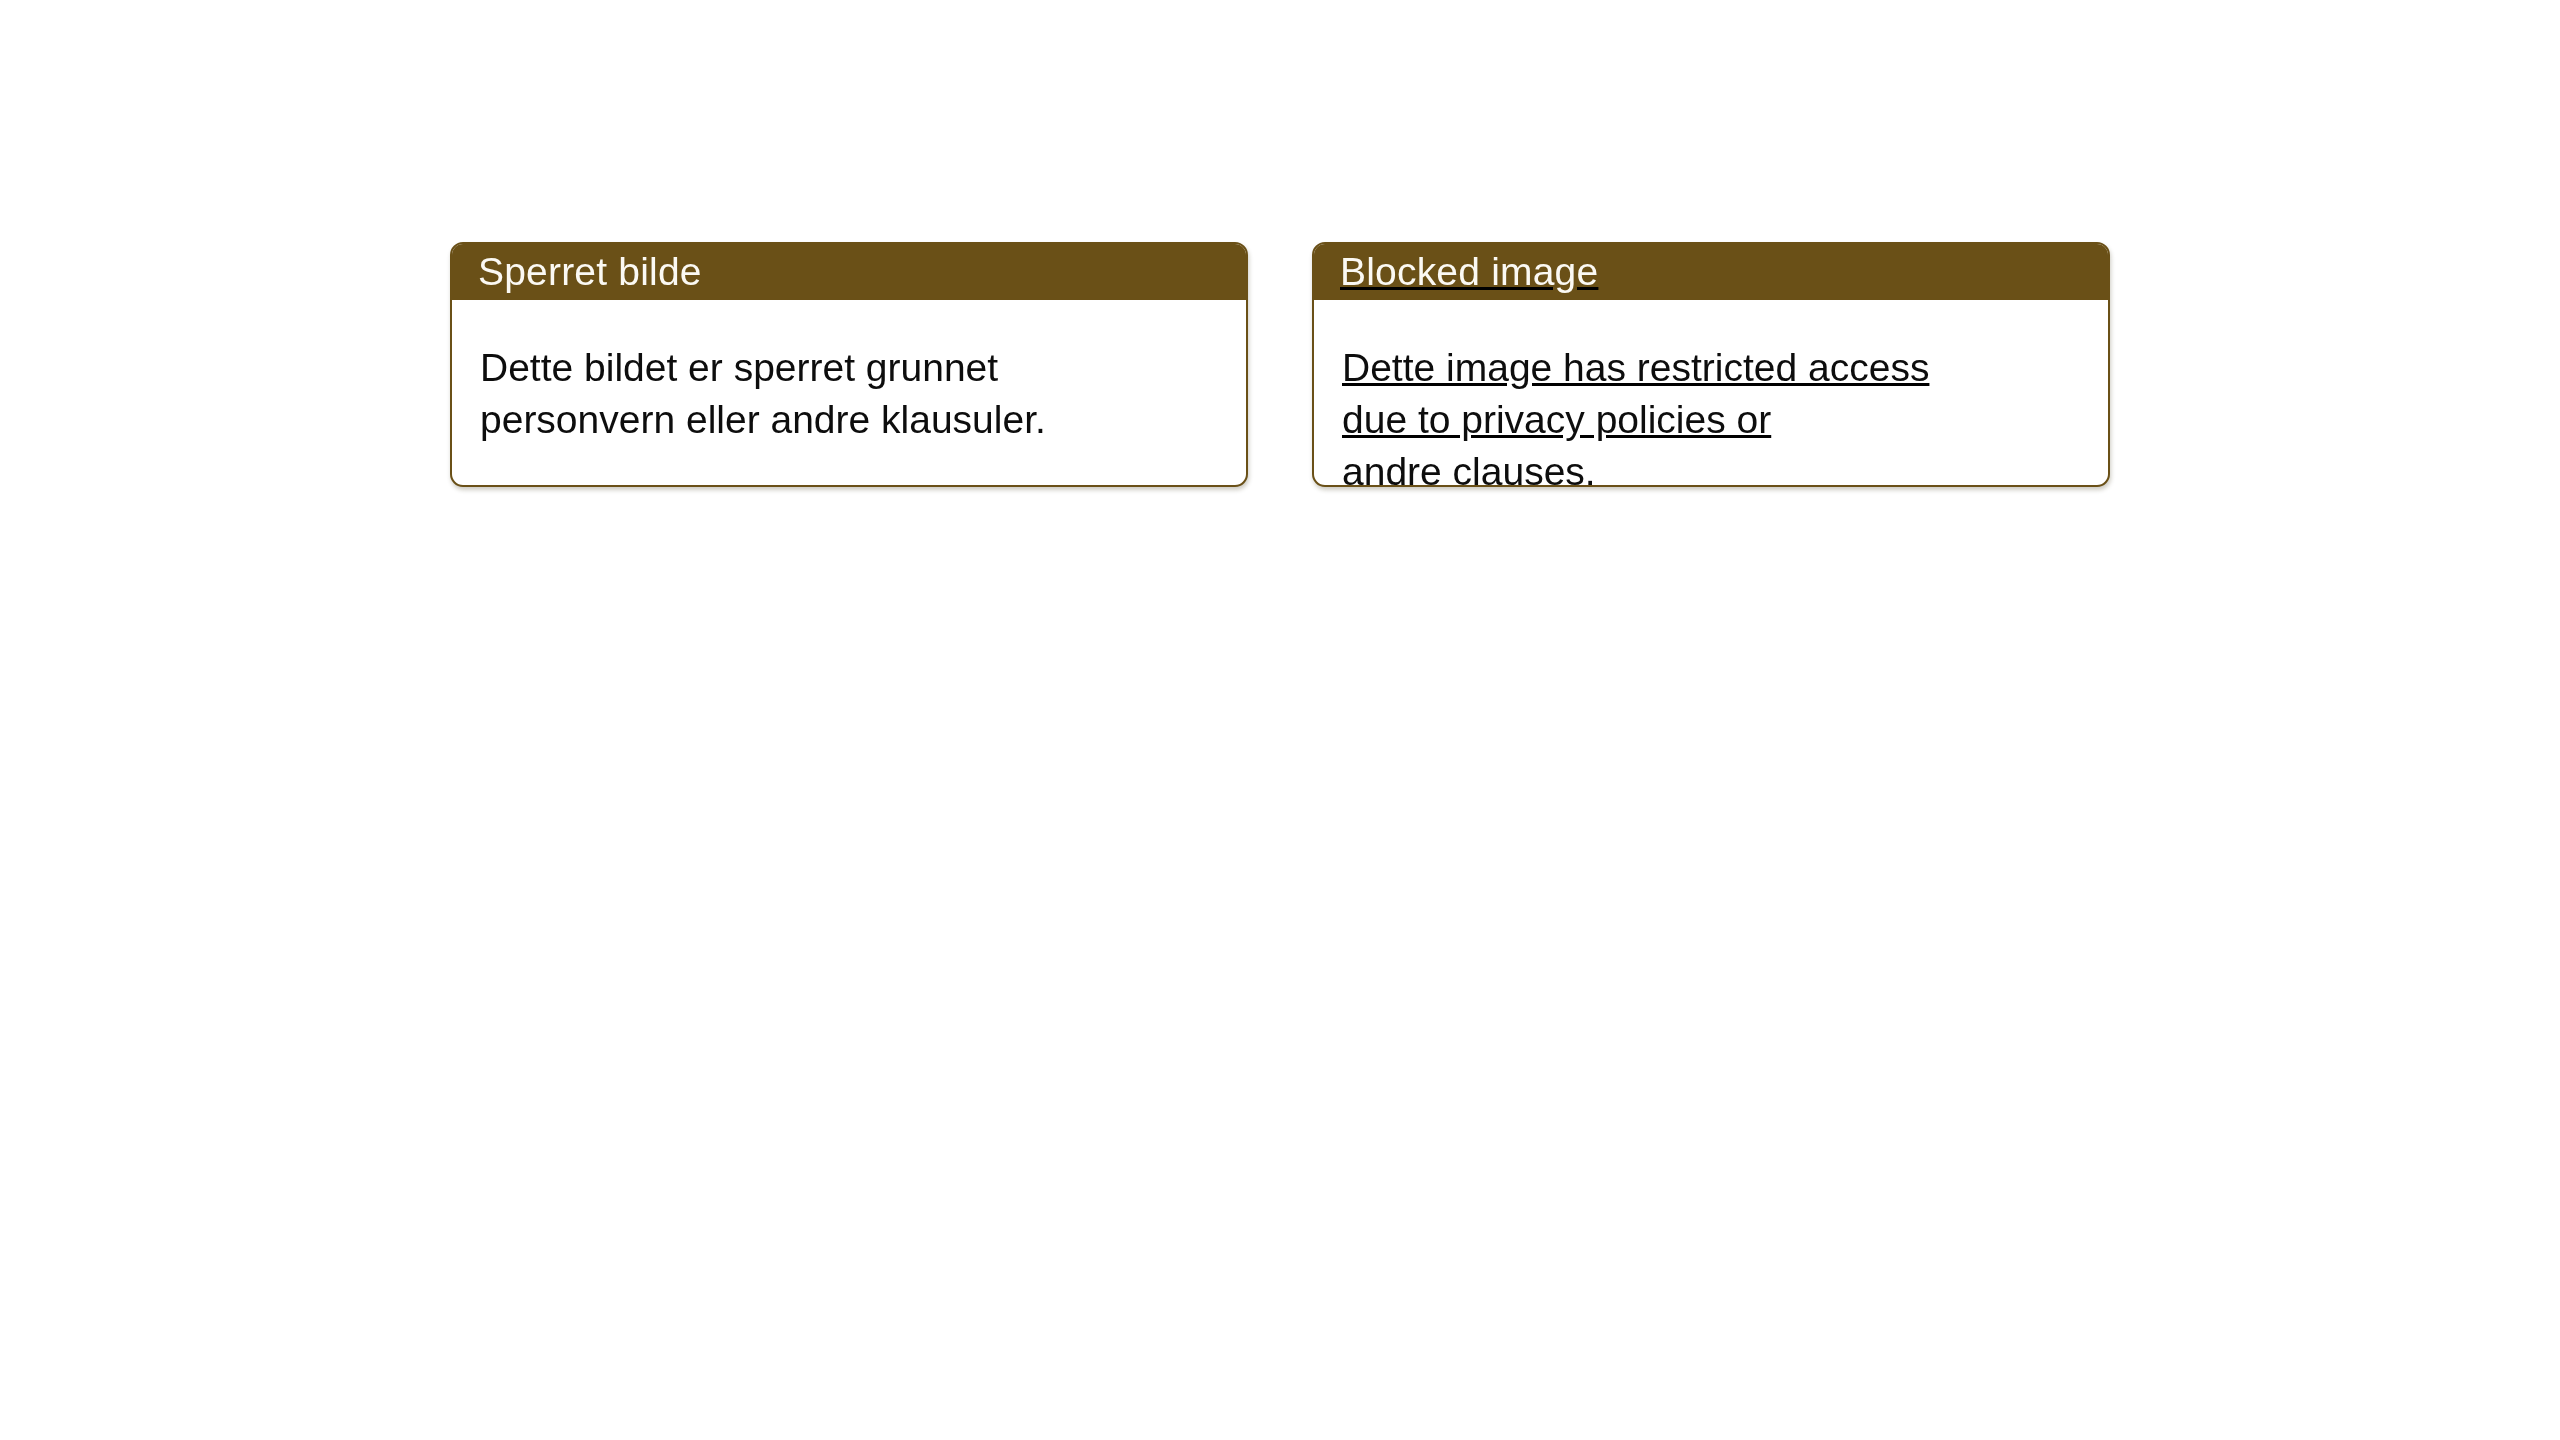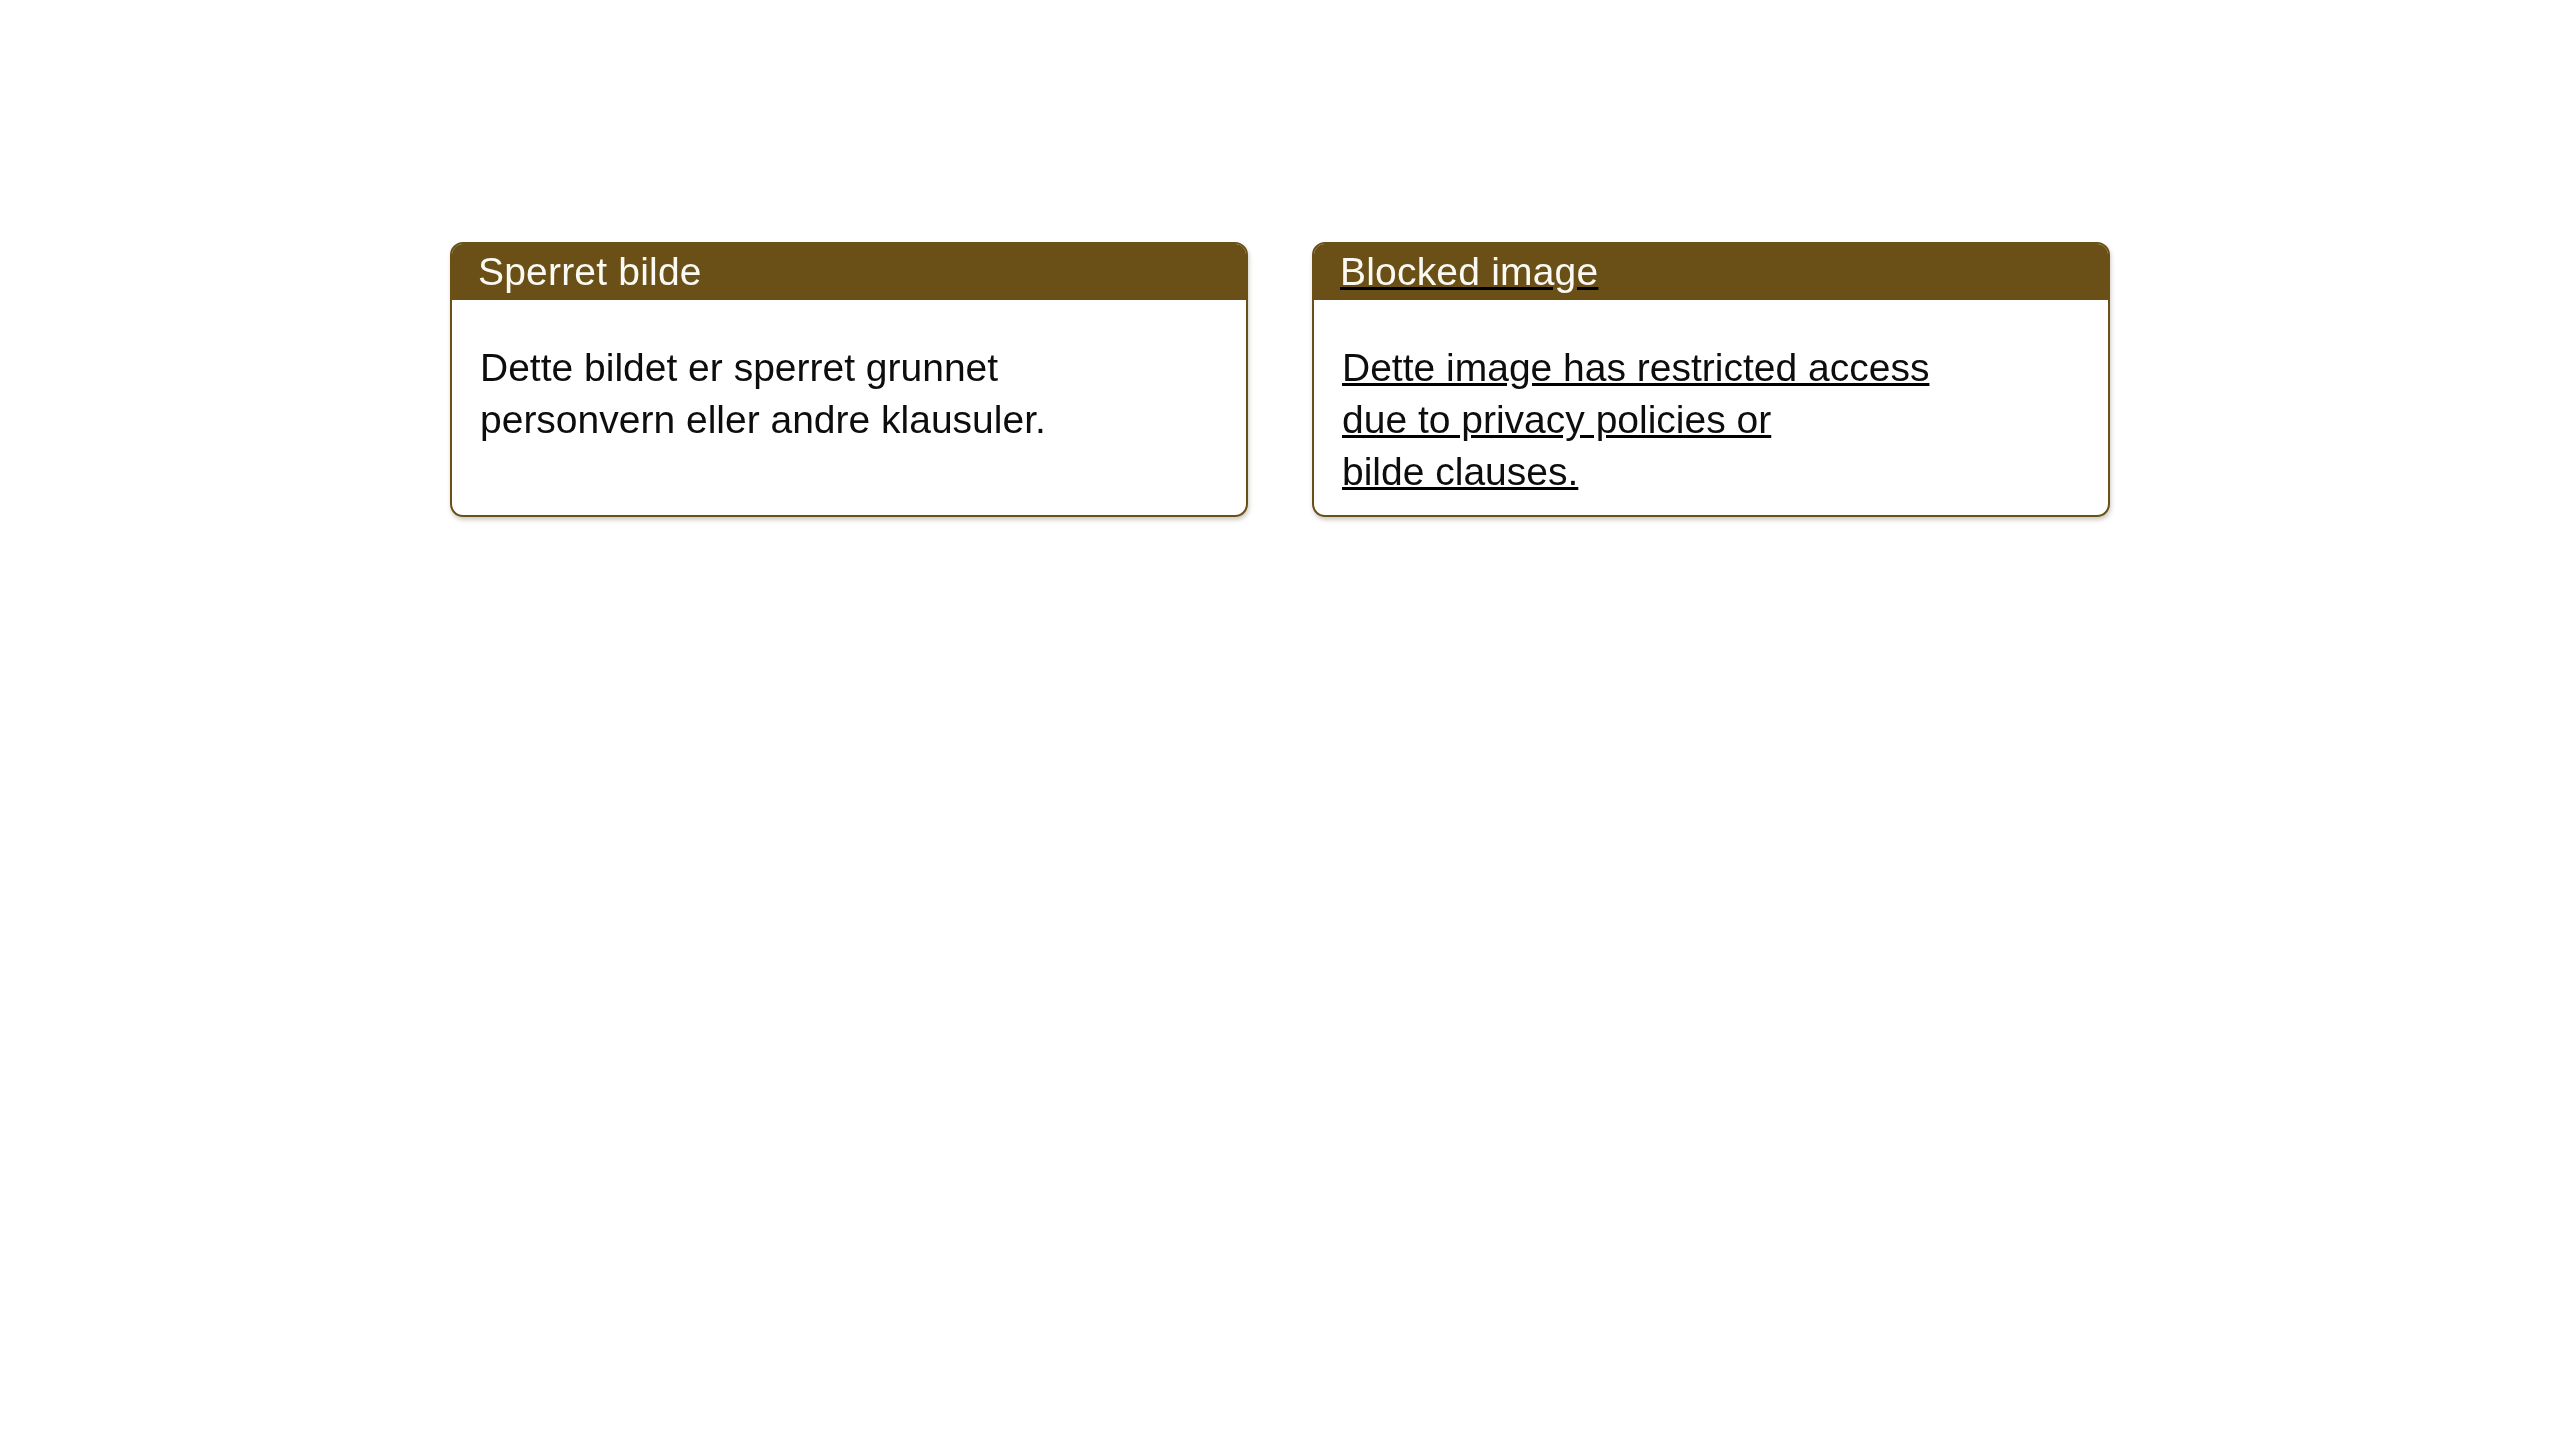--- a/index.html
+++ b/index.html
@@ -14,21 +14,21 @@
     height: 1440px;
     background: var(--page-bg, #ffffff);
     font-family: "Liberation Sans", "DejaVu Sans", sans-serif;
     overflow: hidden;
   }
 
   .card {
     position: absolute;
     top: 242px;
     width: 798px;
-    height: 275px;
+    height: 245px;
     background: #ffffff;
     border: 2px solid var(--accent, #6a5017);
     border-radius: 13px;
     overflow: hidden;
     box-shadow: 1px 3px 4px rgba(60, 50, 20, 0.25);
   }
 
   .card--no { left: 450px; }
   .card--en { left: 1312px; text-decoration: underline; }
 
@@ -74,17 +74,17 @@
     </div>
   </section>
 
   <section class="card card--en">
     <header class="card-header">
       <span class="card-title">Blocked image</span>
     </header>
     <div class="card-body">
       <div class="line">Dette image has restricted access</div>
       <div class="line">due to privacy policies or</div>
-      <div class="line">bilde clauses.</div>
+      <div class="line">andre clauses.</div>
     </div>
   </section>
 
 </div>
 
 </body></html>

